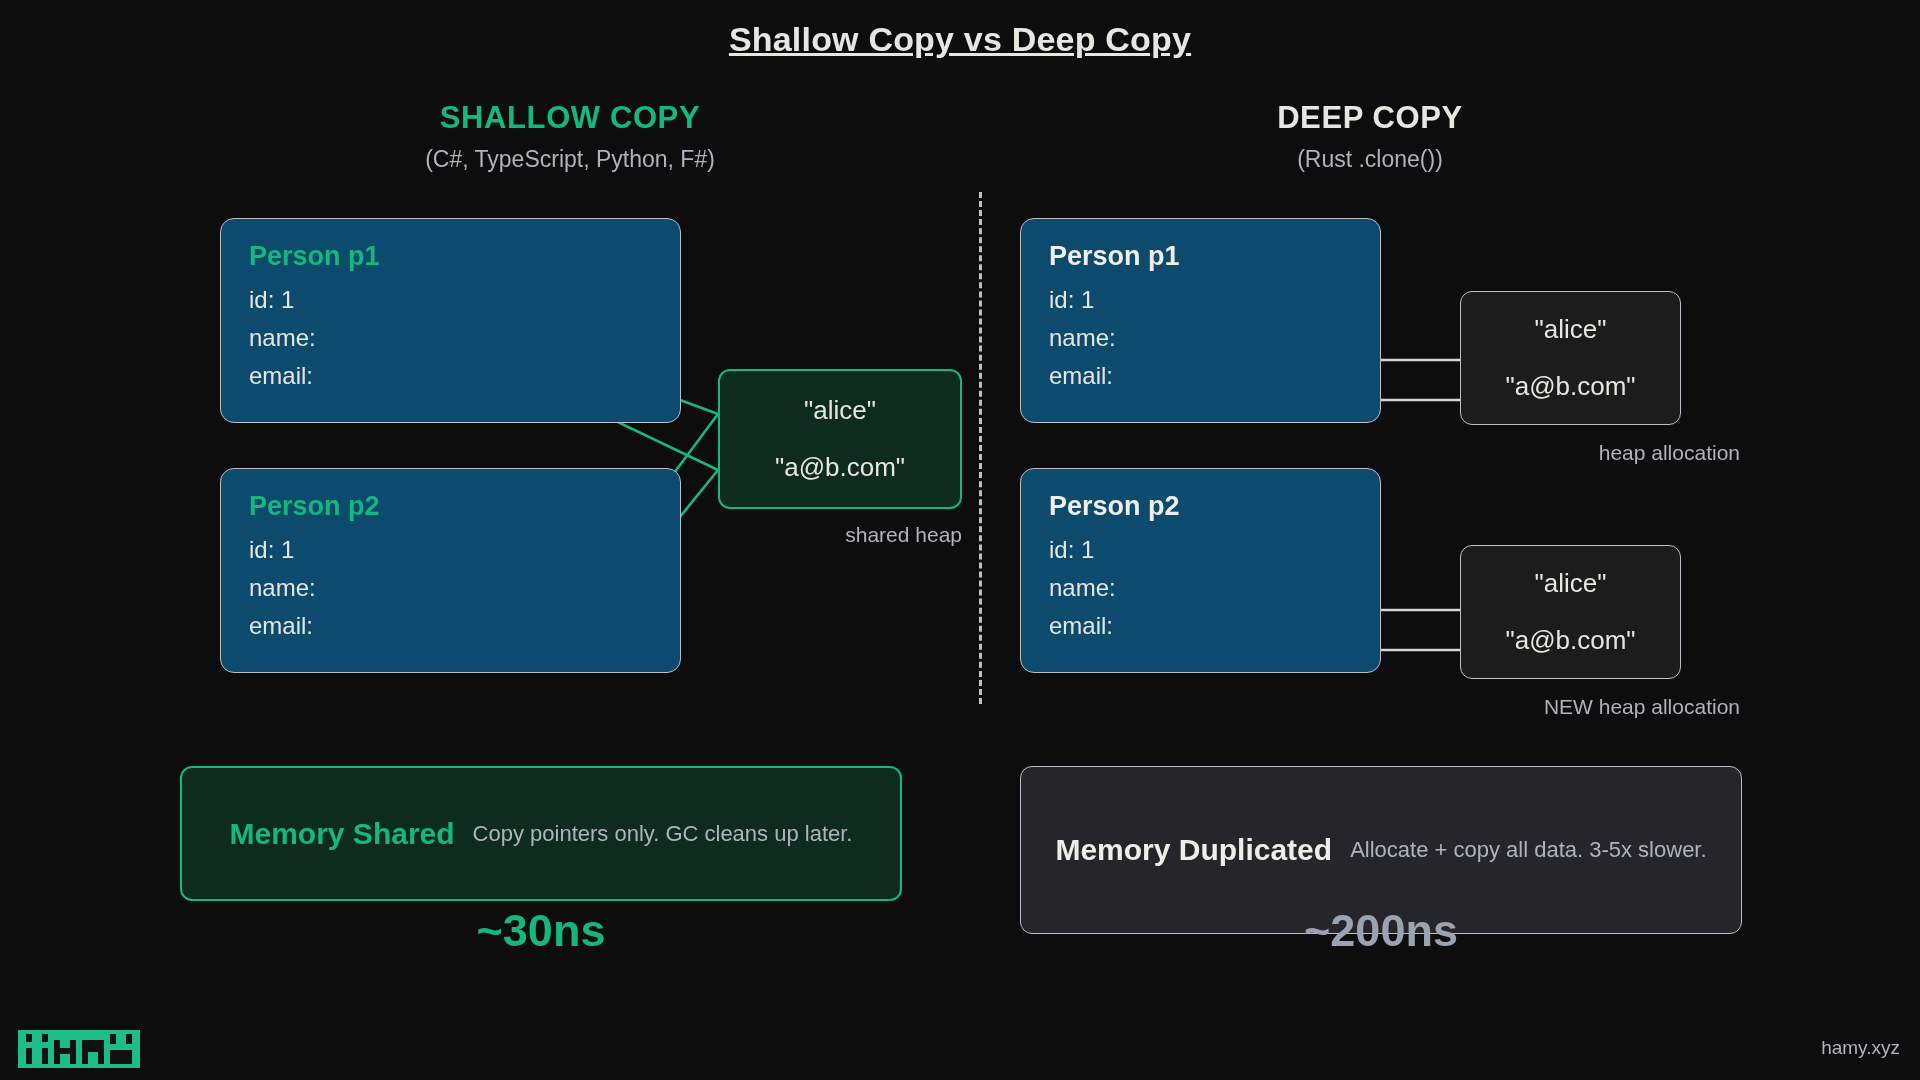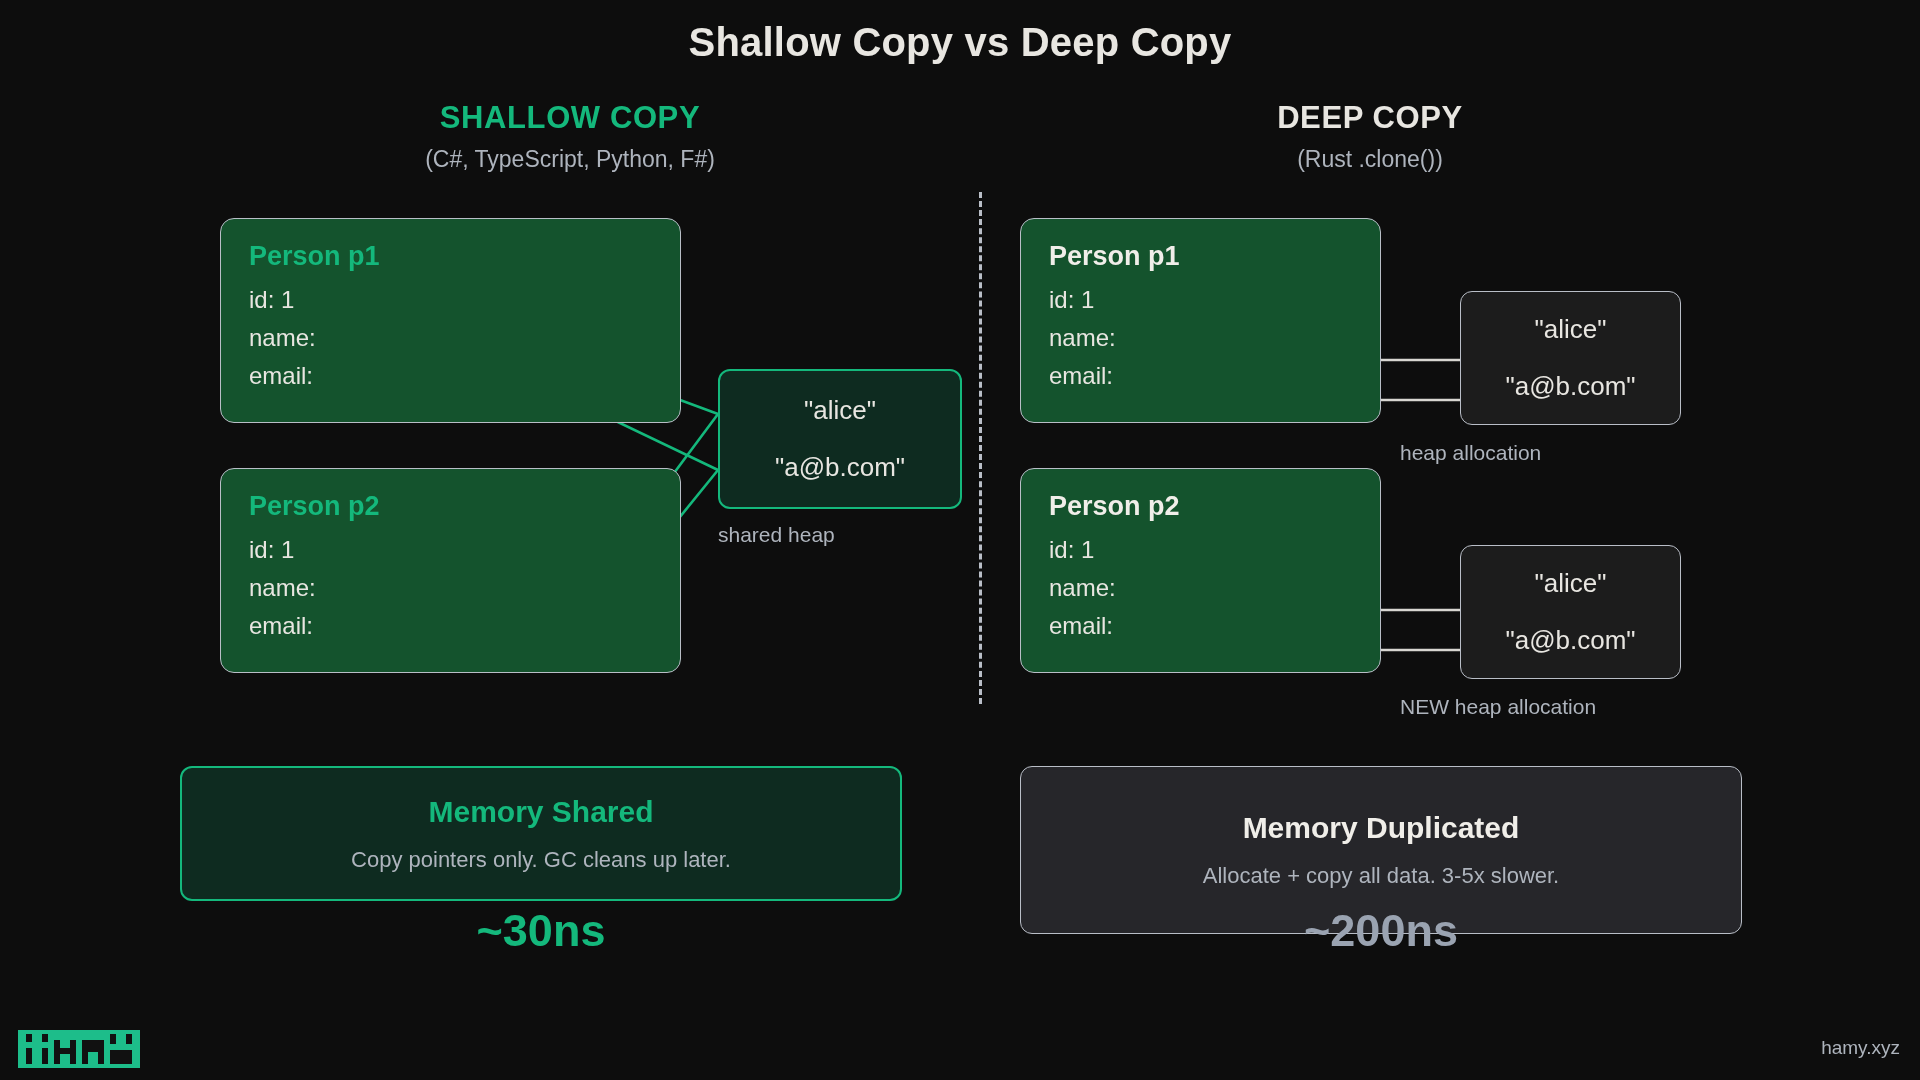--- a/index.html
+++ b/index.html
@@ -8,43 +8,44 @@
     background:#0d0d0d;
     font-family:"Liberation Sans", sans-serif;
     overflow:hidden;
   }
   #stage{ position:relative; width:1920px; height:1080px; }
 
   
   .title{
     position:absolute; left:0; top:20px; width:1920px;
     text-align:center;
-    font-size:40px; font-weight:bold; color:#e8e6e1;
+    font-size:34px; font-weight:bold; color:#e8e6e1;
     letter-spacing:.2px;
+    text-decoration:underline;
   }
 
   
   .col-head{ position:absolute; text-align:center; }
   .col-head .h{ font-size:31px; font-weight:bold; letter-spacing:.6px; }
   .col-head .s{ font-size:23px; color:#aeb4bd; margin-top:10px; }
   #head-shallow{ left:180px; top:100px; width:780px; }
   #head-shallow .h{ color:#14b87c; }
   #head-deep{ left:1000px; top:100px; width:740px; }
   #head-deep .h{ color:#e8e6e1; }
 
   
   .divider{
     position:absolute; left:979px; top:192px; width:0; height:512px;
     border-left:3px dashed #b9bec7;
   }
 
   
   .person{
     position:absolute;
-    background:#14532d;
+    background:#0c4a6e;
     border:1.6px solid #b9bec7;
     border-radius:14px;
     padding:22px 0 0 28px;
   }
   .person .name{ font-size:27px; font-weight:bold; margin-bottom:14px; }
   .person .fld{ font-size:24px; color:#e8e6e1; margin-bottom:10px; }
   .person.green .name{ color:#14b87c; }
   .person.plain .name{ color:#f0eee9; }
 
   #p1-left{ left:220px; top:218px; width:461px; height:205px; }
@@ -65,31 +66,31 @@
     background:#0e2b20; border:2px solid #14b87c;
     left:718px; top:369px; width:244px; height:140px;
   }
   .heap.plain{
     background:#1c1c1c; border:1.6px solid #b9bec7;
   }
   #heap-r1{ left:1460px; top:291px; width:221px; height:134px; }
   #heap-r2{ left:1460px; top:545px; width:221px; height:134px; }
 
   .caption{
-    position:absolute; text-align:left;
+    position:absolute; text-align:right;
     font-size:21px; color:#aeb4bd;
   }
   #cap-shared{ left:718px; top:523px; width:244px; }
   #cap-r1{ left:1400px; top:441px; width:340px; }
   #cap-r2{ left:1400px; top:695px; width:340px; }
 
   
   .summary{
     position:absolute; border-radius:12px;
-    display:flex; flex-direction:column;
+    display:flex; flex-direction:row;
     align-items:center; justify-content:center; gap:18px;
   }
   .summary .t{ font-size:30px; font-weight:bold; }
   .summary .d{ font-size:22px; color:#aeb4bd; }
   #sum-left{
     left:180px; top:766px; width:722px; height:135px;
     background:#0e2b20; border:2px solid #14b87c;
   }
   #sum-left .t{ color:#14b87c; }
   #sum-right{

